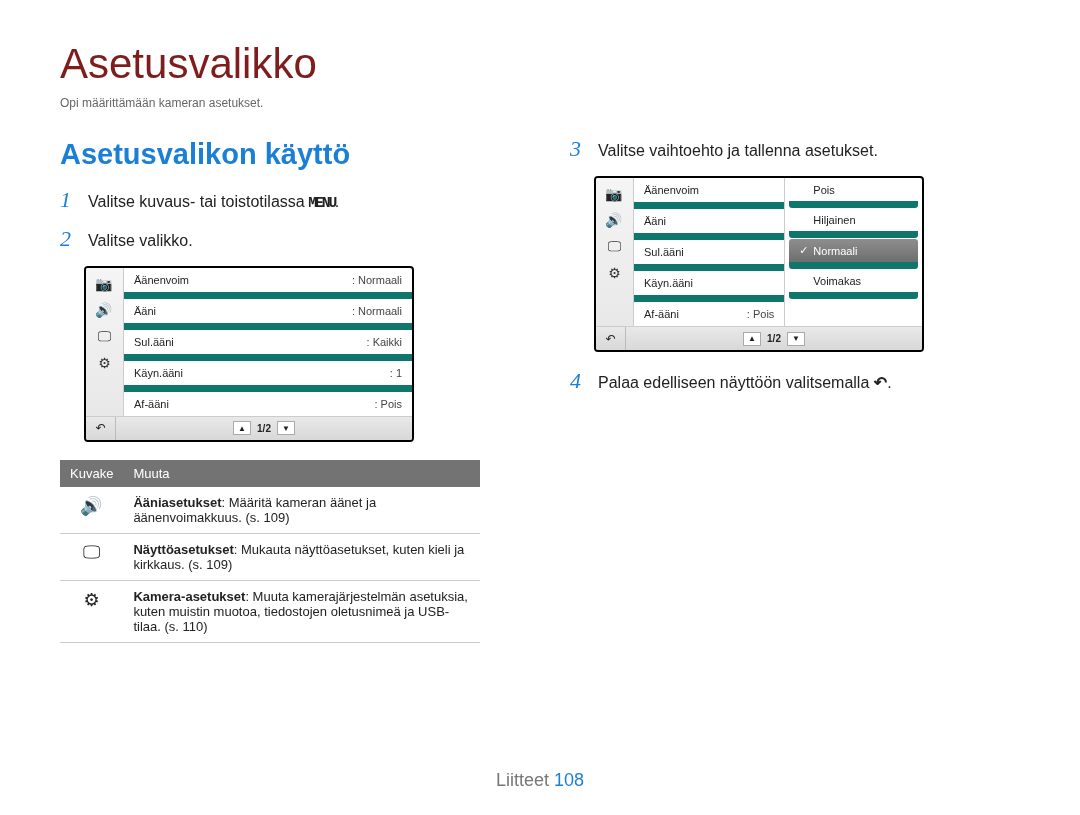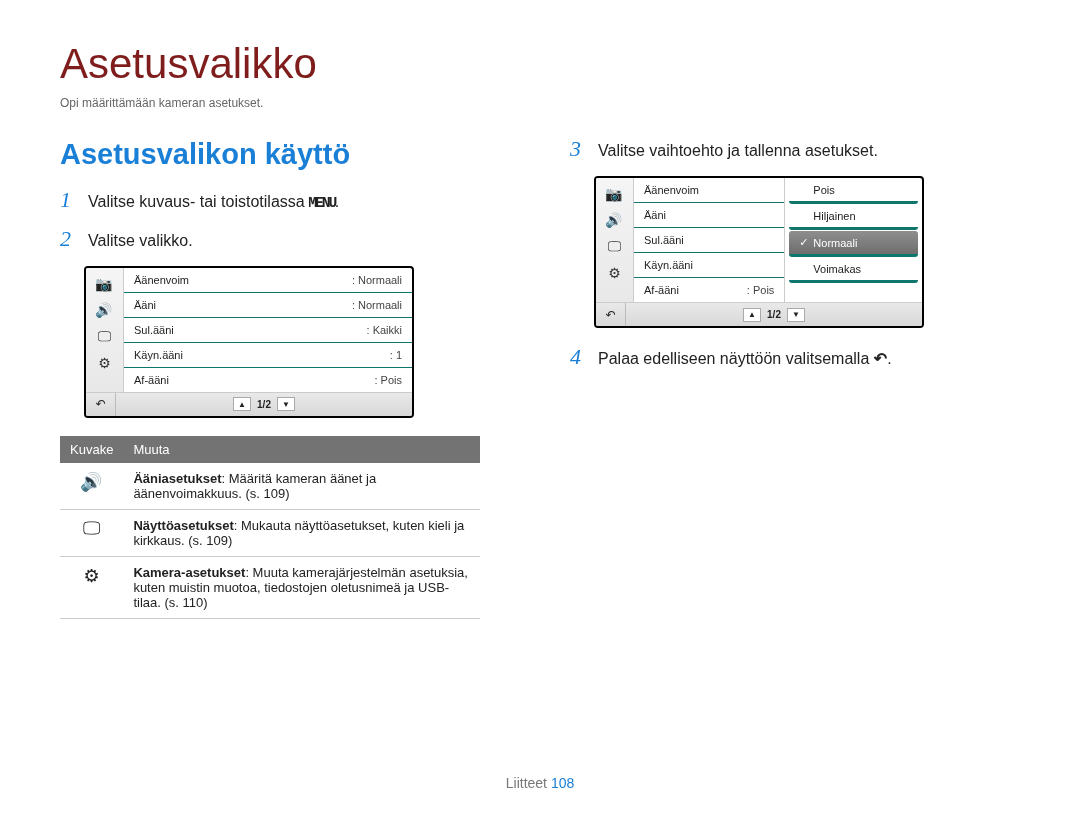--- a/index.html
+++ b/index.html
@@ -80,29 +80,29 @@
       border-right: 1px solid #ccc;
     }
     .cam-sidebar .sb-icon {
       font-size: 14px;
       color: #333;
     }
     .cam-list { flex: 1; font-size: 11px; }
     .cam-row {
       display: flex;
       padding: 6px 10px;
-      border-bottom: 1px solid #0f766e;
+      border-bottom: 7px solid #0f766e;
     }
     .cam-row:last-child { border-bottom: none; }
     .cam-label { flex: 1; }
     .cam-value { color: #444; }
     .cam-options { flex: 1; font-size: 11px; }
     .opt-row {
       padding: 5px 10px;
-      border-bottom: 3px solid #0f766e;
+      border-bottom: 7px solid #0f766e;
       display: flex;
       align-items: center;
       border-radius: 3px;
       margin: 1px 4px;
     }
     .opt-row.selected {
       background: linear-gradient(#8e8e8e,#6e6e6e);
       color: #fff;
     }
     .opt-row .chk { width: 14px; display:inline-block; }
@@ -166,21 +166,21 @@
     .bold { font-weight: bold; }
 
     .return-icon { font-size:16px; font-weight:bold; display:inline-block; }
 
     .footer {
       position: absolute;
       bottom: 24px;
       left: 0;
       right: 0;
       text-align: center;
-      font-size: 14px;
+      font-size: 18px;
       color: #777;
     }
     .footer .pg { color:#1a7fd6; }
   </style>
 </head>
 <body>
 
 <h1 class="page-title">Asetusvalikko</h1>
 <p class="page-subtitle">Opi määrittämään kameran asetukset.</p>
 

